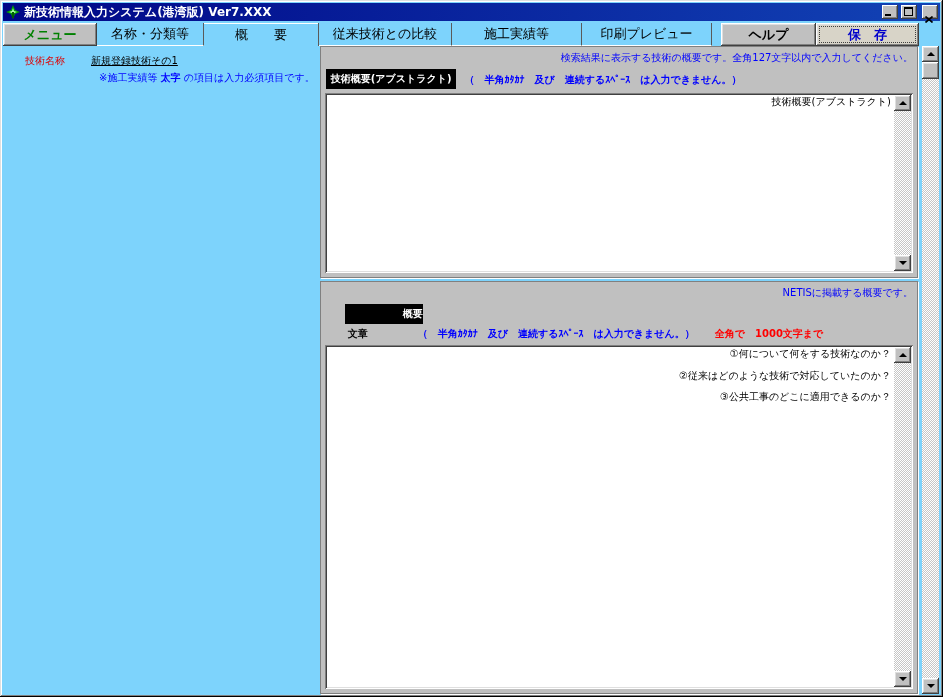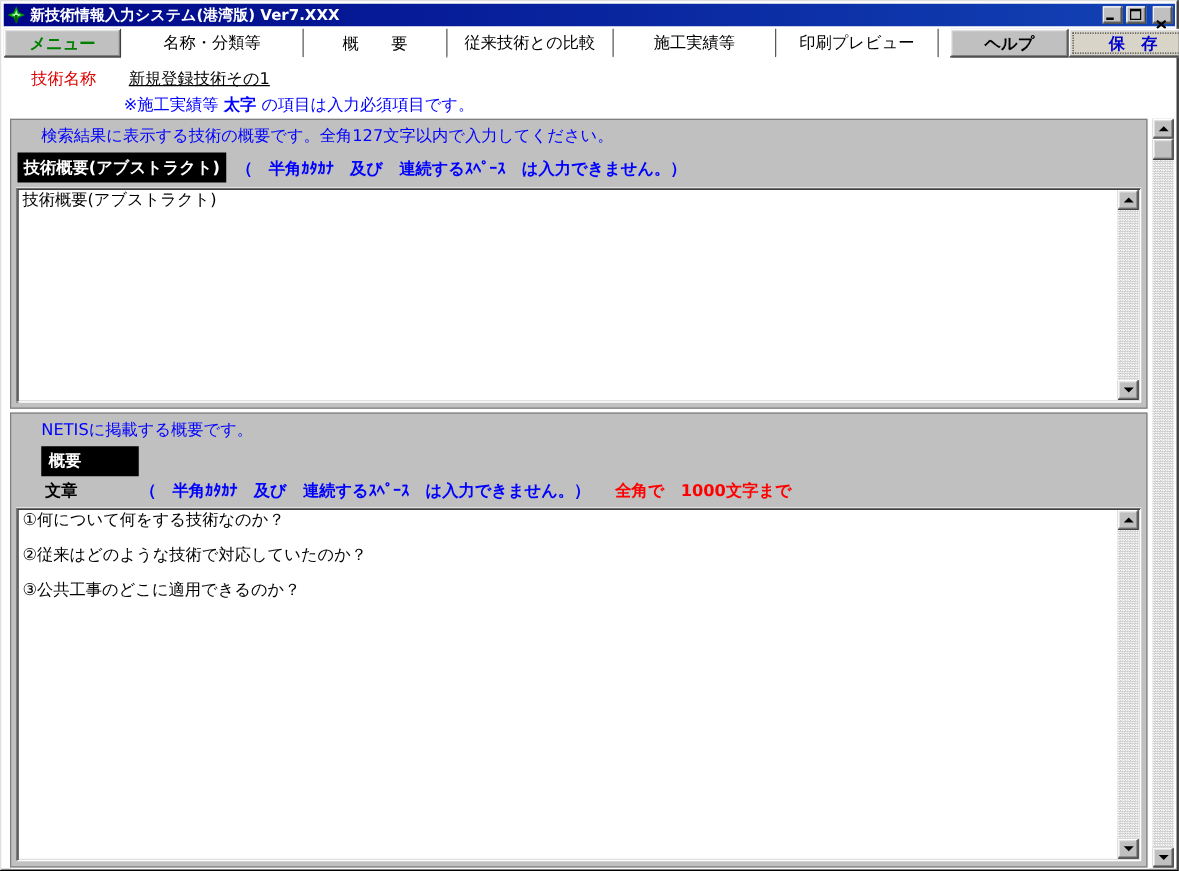--- a/index.html
+++ b/index.html
@@ -1,18 +1,18 @@
 <!DOCTYPE html>
 <html><head>
 <meta charset="utf-8">
 <style>
   html,body { margin:0; padding:0; background:#808080; }
   * { box-sizing:border-box; }
   .window {
-    width:943px; height:697px; background:#ffffff; position:relative;
+    width:943px; height:697px; background:#7dd3fc; position:relative;
     padding:3px; display:flex; flex-direction:column;
     font-family:"DejaVu Sans","Liberation Sans",sans-serif;
     box-shadow: inset -1px -1px 0 #000, inset 1px 1px 0 #dfdfdf,
                 inset -2px -2px 0 #808080, inset 2px 2px 0 #fff;
   }
   
   .titlebar { height:18px; flex:none; background:linear-gradient(90deg,#000687,#1243b5);
     display:flex; align-items:center; padding:0 2px; gap:3px; }
   .app-icon { width:16px; height:15px; flex:none; display:flex; align-items:center; justify-content:center; }
   .title-text { flex:1; color:#fff; font-size:12px; font-weight:bold; line-height:17px;
@@ -25,27 +25,27 @@
   .glyph-x { position:absolute; left:3px; top:3px; }
   
   .tabbar { height:23px; flex:none; margin-top:2px; display:flex; align-items:stretch; font-size:13px; }
   .btn3d { background:#c0c0c0; display:flex; align-items:center; justify-content:center;
     box-shadow: inset -1px -1px 0 #404040, inset 1px 1px 0 #fff,
                 inset -2px -2px 0 #808080, inset 2px 2px 0 #dfdfdf; }
   .menu-btn { width:94px; color:#008000; font-weight:bold; flex:none; }
   .tab { flex:none; display:flex; align-items:center; justify-content:center;
     border-bottom:1px solid #fff; border-right:1px solid #5a5a5a; color:#000; }
   .tab.active { border-bottom:none; box-shadow: inset 0 1px 0 #fff; }
-  .tw1{width:146px}.tw2{width:115px}.tw3{width:133px}.tw4{width:130px}.tw5{width:130px}
+  .tw1{width:107px}.tw2{width:115px}.tw3{width:133px}.tw4{width:130px}.tw5{width:130px}
   .tab-gap { width:9px; flex:none; }
   .help-btn { width:95px; flex:none; font-weight:bold; color:#000; }
   .save-btn { width:103px; flex:none; font-weight:bold; color:#0000cc; position:relative; background:#d8d4c8; }
   .save-focus { position:absolute; inset:3px; border:1px dotted #404040; pointer-events:none; }
   
-  .content { flex:1; display:flex; flex-direction:column; min-height:0; font-size:13px; }
+  .content { flex:1; display:flex; min-height:0; font-size:10px;text-align:right; }
   .form-header { flex:none; height:49px; padding:8px 0 0 22px; }
   .fh-row1 { display:flex; align-items:baseline; }
   .tech-label { color:#dd0000; flex:none; }
   .tech-name { color:#000; text-decoration:underline; margin-left:26px; }
   .fh-note { margin:3px 0 0 74px; color:#0000ff; }
   .note-bold { font-weight:bold; }
   .scroll-region { flex:1; min-height:0; display:flex; margin:0 1px 0 5px; }
   .sections { flex:1; min-width:0; display:flex; flex-direction:column; }
   .panel { border:1px solid #808080; box-shadow:1px 1px 0 #ffffff; background:#c0c0c0;
     padding:3px 4px 4px 4px; display:flex; flex-direction:column; }

